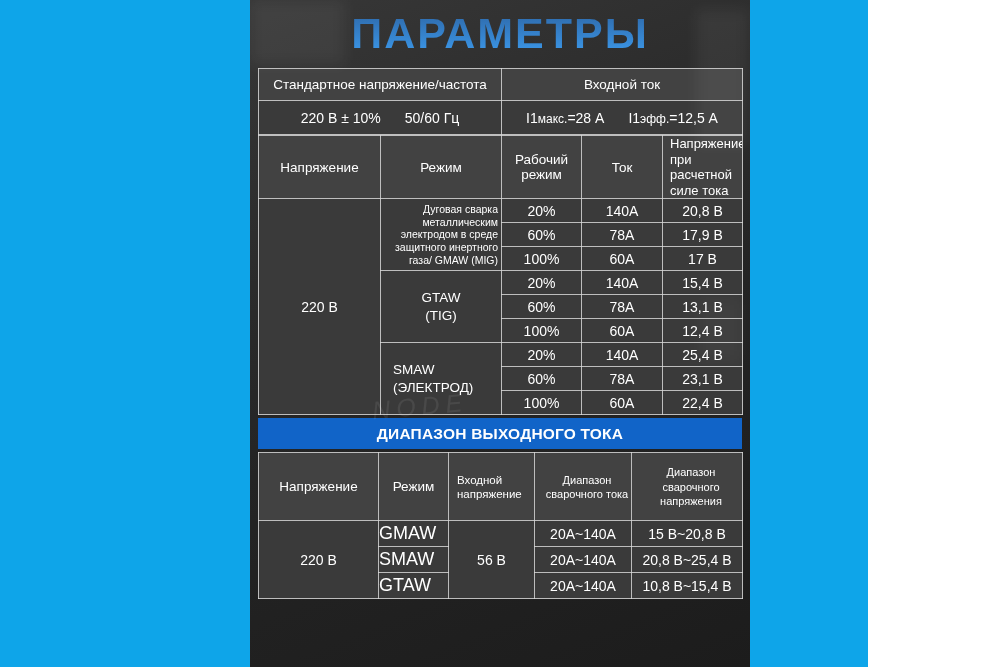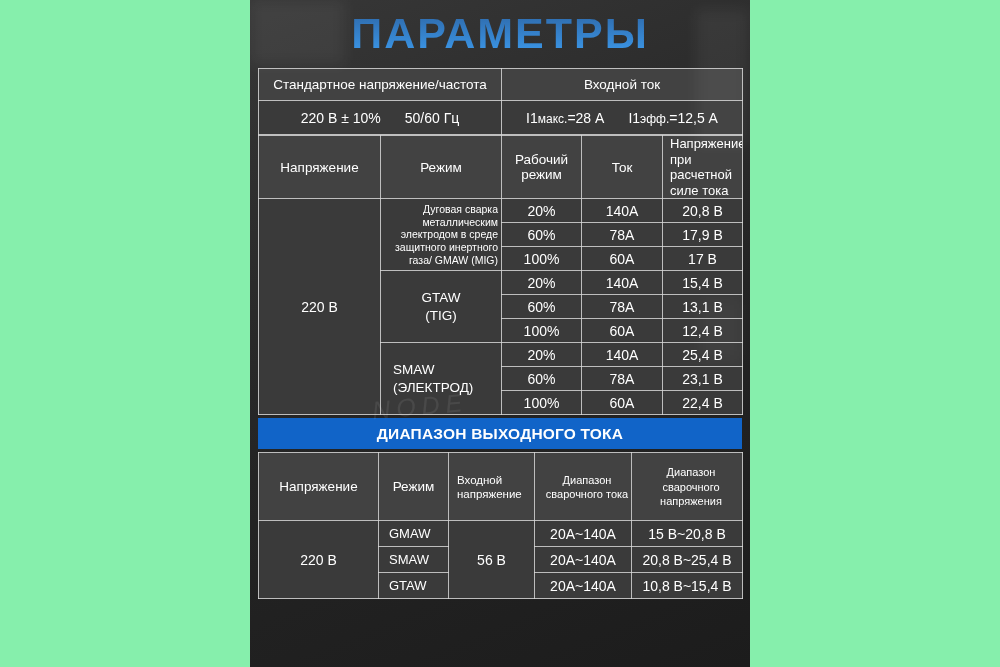--- a/index.html
+++ b/index.html
@@ -1,18 +1,18 @@
 <!DOCTYPE html>
 <html><head>
 <meta charset="utf-8">
 <style>
   * { margin:0; padding:0; box-sizing:border-box; }
   html,body { width:1000px; height:667px; background:#ffffff; overflow:hidden;
               font-family:"Liberation Sans", sans-serif; }
-  .page { position:relative; width:1000px; height:667px; background:#86efac; }
+  .page { position:relative; width:868px; height:667px; background:#0ea5e9; }
 
   .panel { position:absolute; left:250px; top:0; width:500px; height:667px;
            overflow:hidden;
            background:linear-gradient(158deg,#373737 0%,#2c2c2c 30%,#242424 55%,#1c1c1c 100%); }
 
   .bg-patch { position:absolute; background:rgba(255,255,255,0.055); filter:blur(7px); }
   .p1 { right:2px; top:10px; width:52px; height:135px; }
   .p2 { left:0; top:0; width:95px; height:65px; }
   .p3 { right:10px; top:300px; width:40px; height:60px; background:rgba(255,255,255,0.03); }
 
@@ -48,21 +48,21 @@
                      padding:2px 3px 2px 10px; }
   .t2 td.mode-center { font-size:13.5px; white-space:pre-line; line-height:1.3; }
   .t2 td.mode-left { font-size:13.5px; white-space:pre-line; line-height:1.3;
                      text-align:left; padding-left:12px; }
 
   
   .t3 th { height:68px; }
   .t3 td { height:26px; line-height:1.05; }
   .t3 th.mid-left  { font-size:11.5px; text-align:left; padding-left:8px; line-height:1.25; }
   .t3 th.big-left  { font-size:11px; text-align:center; padding-left:8px; line-height:1.3; }
-  .t3 td.mode-cell { text-align:left; padding-left:10px; font-size:13px; }
+  .t3 td.mode-cell { text-align:left; padding-left:0; font-size:18px; }
 
   .watermark { position:absolute; left:122px; top:392px; font-size:25px; font-style:italic;
                letter-spacing:6px; color:rgba(255,255,255,0.08); transform:rotate(-5deg);
                pointer-events:none; }
 </style>
 </head>
 <body>
 
 <div class="page">
   <div class="panel">

